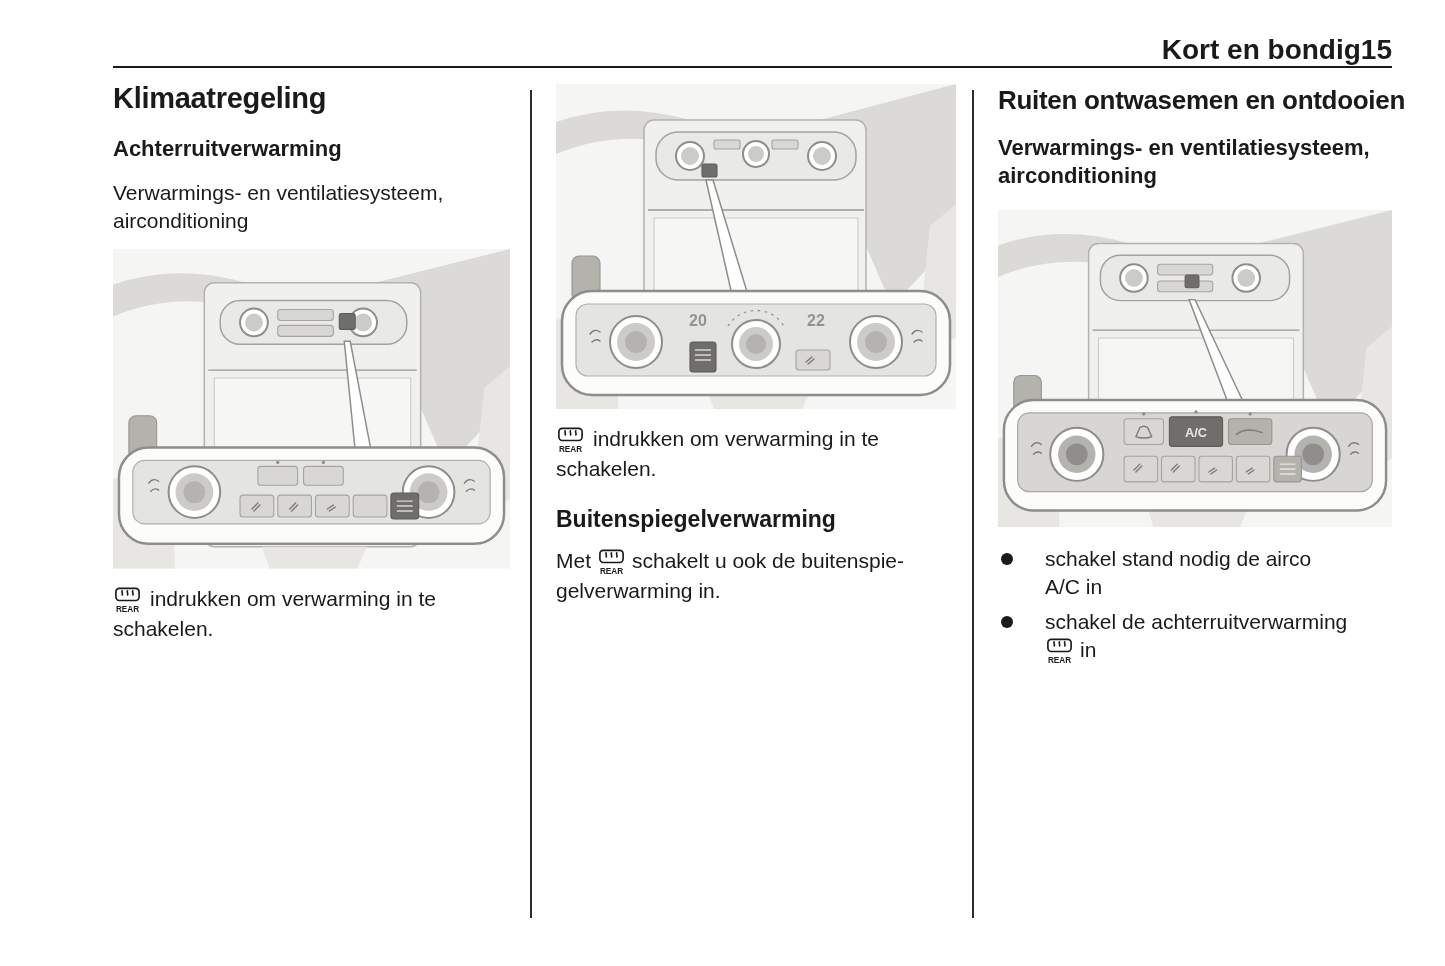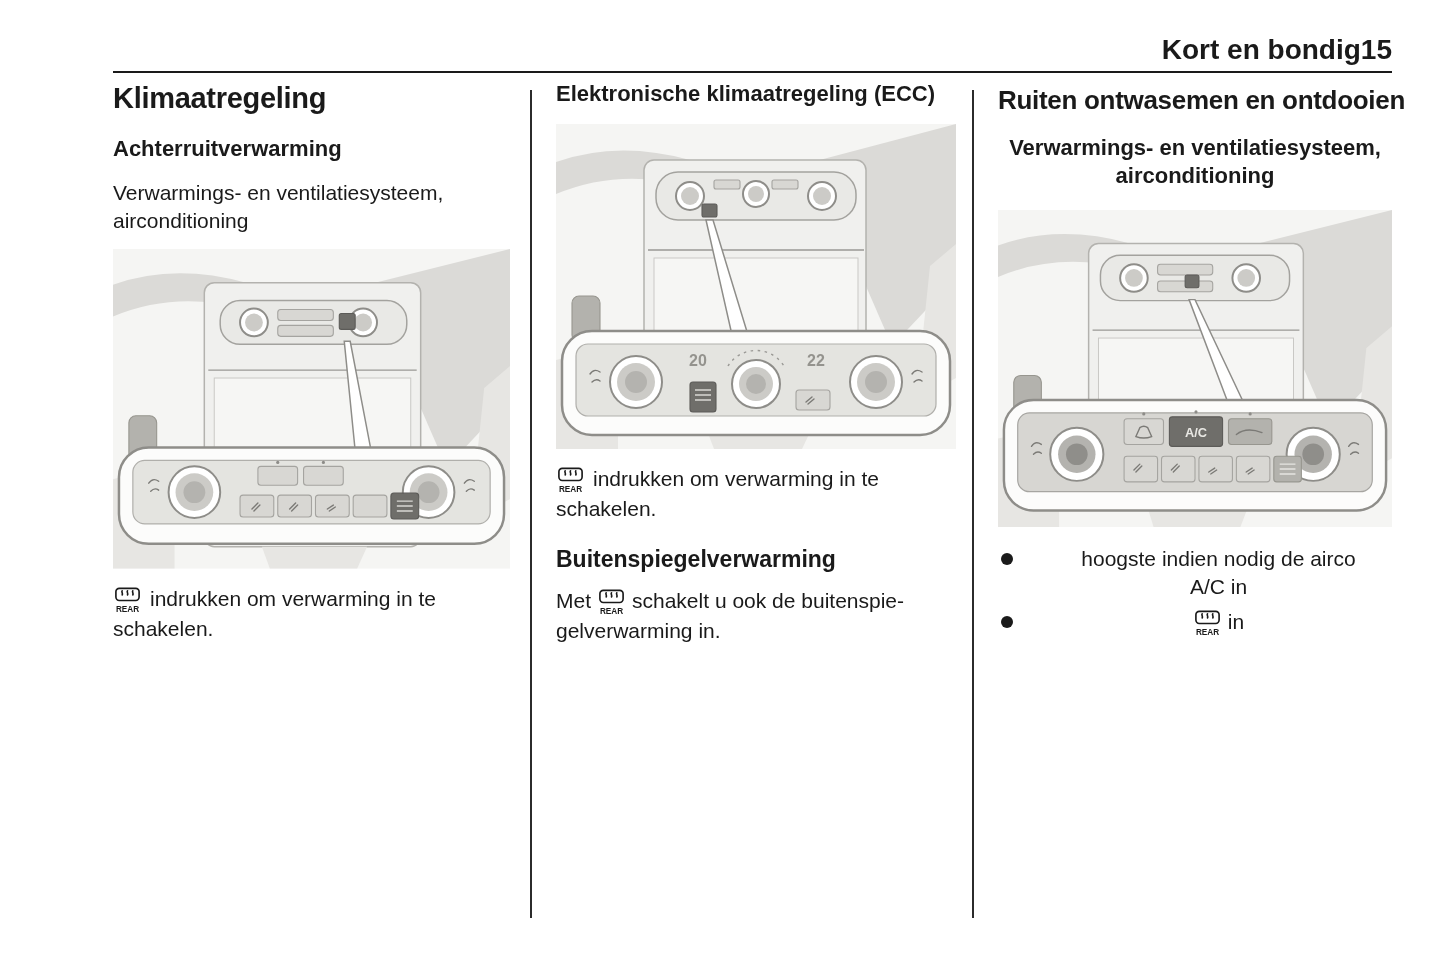--- a/index.html
+++ b/index.html
@@ -1,33 +1,33 @@
 <!DOCTYPE html>
 <html><head>
 <meta charset="utf-8">
 <style>
   html,body{margin:0;padding:0;background:#ffffff;}
   .page{position:relative;width:1445px;height:966px;background:#ffffff;
         font-family:"Liberation Sans", sans-serif;color:#1a1a1a;overflow:hidden;}
 
   
   .hdr{position:absolute;left:113px;top:34px;width:1279px;border-bottom:2px solid #1a1a1a;
-       padding-bottom:5px;display:flex;justify-content:flex-end;align-items:baseline;
+       display:flex;justify-content:flex-end;align-items:baseline;
        font-weight:bold;font-size:28px;}
   .hdr .pgnum{}
 
   
   .vdiv{position:absolute;top:90px;height:828px;width:2px;background:#2b2b2b;}
   .vd1{left:530px;} .vd2{left:972px;}
 
   
   .col{position:absolute;top:72px;}
   .col1{left:113px;width:397px;}
   .col2{left:556px;width:400px;}
-  .col3{left:998px;width:394px;text-align:center;}
+  .col3{left:998px;width:394px;}
 
   h1{font-size:29px;line-height:36px;margin:8px 0 19px;font-weight:bold;letter-spacing:-0.3px;}
   .col3 h1{font-size:26px;white-space:nowrap;margin:10px 0 16px;}
   h2{font-size:22px;line-height:28px;margin:0 0 16px;font-weight:bold;white-space:pre-line;}
   .col2 h2{margin-top:8px;}
   h3{font-size:23px;line-height:28px;margin:22px 0 14px;font-weight:bold;}
   p{font-size:21px;line-height:28px;margin:0 0 12px;}
   .seg{white-space:pre-line;}
   .intro{margin-bottom:12px;}
   figure{margin:0 0 14px;}
@@ -143,21 +143,20 @@
           <rect class="ico-stroke" x="3" y="2.5" width="24" height="12.5" rx="3.5"></rect>
           <path class="ico-stroke" d="M9.5 5 c-1.2 1.4 1.2 2.8 0 4.2 M15 5 c-1.2 1.4 1.2 2.8 0 4.2 M20.5 5 c-1.2 1.4 1.2 2.8 0 4.2" stroke-width="1.3"></path>
           <text class="ico-text" x="15" y="26.5" font-size="8.5" text-anchor="middle">REAR</text>
         </svg>
       </span><span class="seg">indrukken om verwarming in te
 schakelen.</span>
     </p>
   </section>
 
   <section class="col col2">
-    <h2>Elektronische klimaatregeling (ECC)</h2>
 
     <figure>
       <svg viewBox="0 0 400 325" xmlns="http://www.w3.org/2000/svg">
         <rect class="bgf" width="400" height="325"></rect>
         <path class="pill" d="M256 38 L400 0 L400 154 L336 222 Z"></path>
         <path class="pill2" d="M374 142 L400 120 L400 254 L360 276 Z"></path>
         <path class="pill" d="M0 38 Q62 16 134 36 L132 62 Q62 44 0 70 Z"></path>
         <rect class="btn-md" x="16" y="172" width="28" height="46" rx="7"></rect>
         <path class="pill2" d="M0 236 Q42 224 62 256 L62 325 L0 325 Z"></path>
         <rect class="stack" x="88" y="36" width="222" height="268" rx="10"></rect>
@@ -285,26 +284,27 @@
         <path class="glyph" d="M176 264 l6 -6 m-4 8 l6 -6"></path>
         <path class="glyph" d="M214 266 l6 -4 m-4 6 l6 -4"></path>
         <path class="glyph" d="M252 266 l6 -4 m-4 6 l6 -4"></path>
         <path d="M286 258 h16 m-16 5 h16 m-16 5 h16" stroke="#e6e5e1" stroke-width="1.4" fill="none"></path>
       </svg>
     </figure>
 
     <ul class="bullets">
       <li>
         <span class="dot"></span>
-        <span class="seg">hoogste indien nodig de airco
+        <span class="seg">schakel stand nodig de airco
 A/C in</span><span class="seg"></span>
       </li>
       <li>
         <span class="dot"></span>
-        <span class="inline-icon" style="margin-left:0;">
+        <span class="seg">schakel de achterruitverwarming
+</span><span class="inline-icon" style="margin-left:0;">
           <svg width="29" height="29" viewBox="0 0 30 30">
             <rect class="ico-stroke" x="3" y="2.5" width="24" height="12.5" rx="3.5"></rect>
             <path class="ico-stroke" d="M9.5 5 c-1.2 1.4 1.2 2.8 0 4.2 M15 5 c-1.2 1.4 1.2 2.8 0 4.2 M20.5 5 c-1.2 1.4 1.2 2.8 0 4.2" stroke-width="1.3"></path>
             <text class="ico-text" x="15" y="26.5" font-size="8.5" text-anchor="middle">REAR</text>
           </svg>
         </span><span class="seg">in</span>
       </li>
     </ul>
   </section>
 </div>

